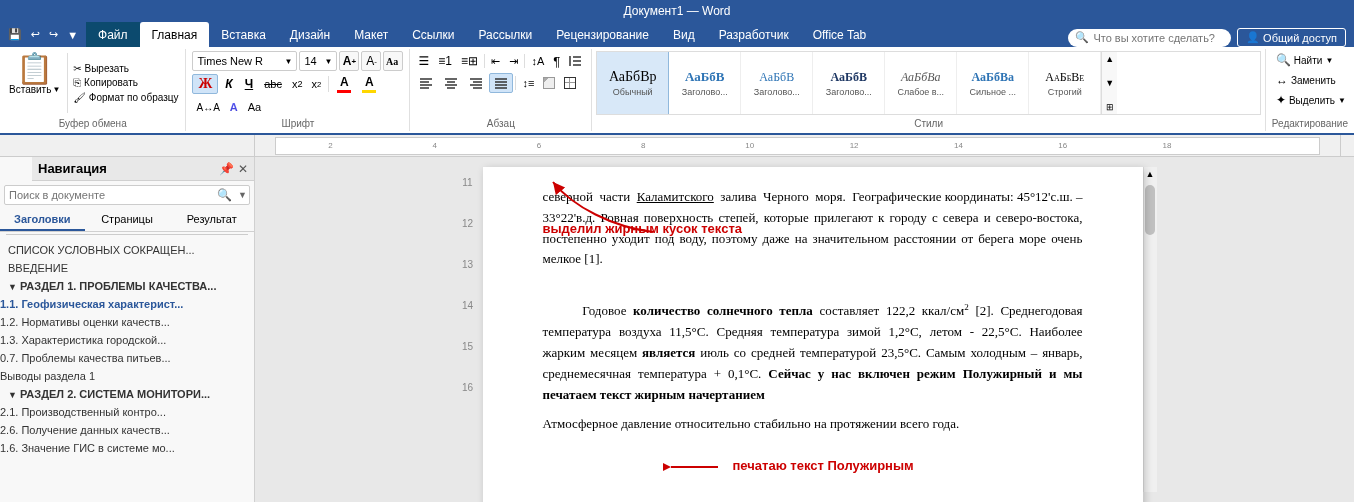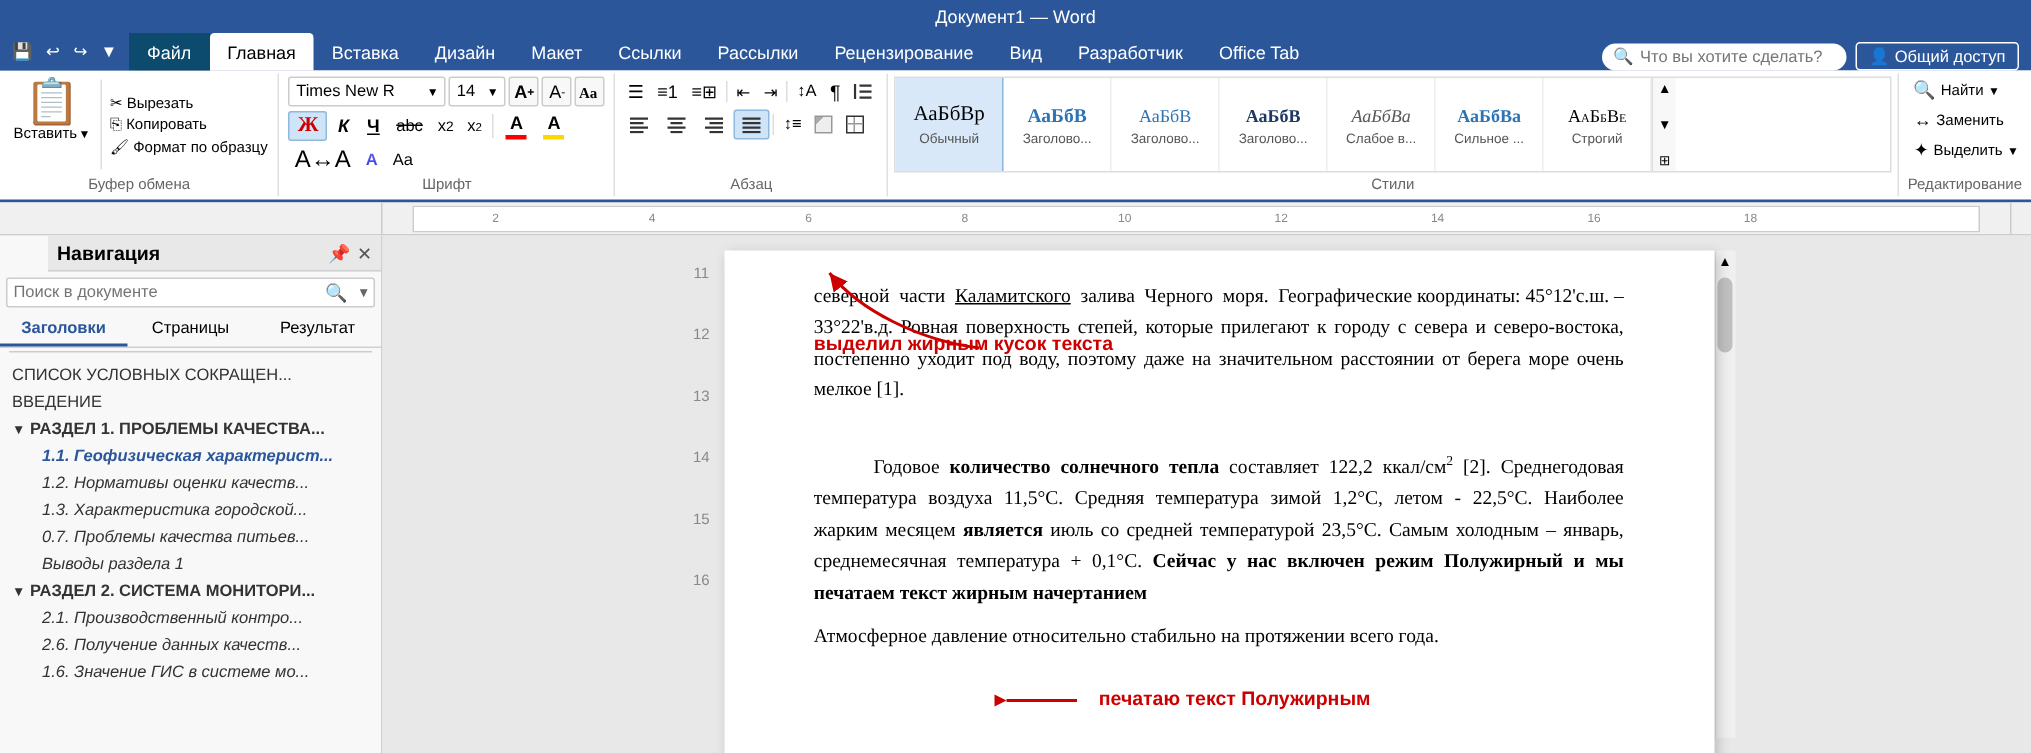--- a/index.html
+++ b/index.html
@@ -27,21 +27,21 @@
     .nav-panel-title { font-weight: bold; font-size: 13px; }
     .nav-search-box { margin: 4px; border: 1px solid #ccc; border-radius: 2px; display: flex; align-items: center; background: #fff; }
     .nav-search-input { flex: 1; border: none; outline: none; padding: 3px 4px; font-size: 11px; background: transparent; }
     .nav-search-btn { padding: 2px 4px; color: #555; cursor: pointer; }
     .nav-tabs { display: flex; border-bottom: 1px solid #d0d0d0; }
     .nav-tab { flex: 1; text-align: center; padding: 4px 2px; font-size: 11px; cursor: pointer; border-bottom: 2px solid transparent; }
     .nav-tab.active { border-bottom-color: #2b579a; color: #2b579a; font-weight: 600; }
     .nav-tree { flex: 1; overflow-y: auto; padding: 4px 0; }
     .nav-item { padding: 3px 8px; font-size: 11px; cursor: pointer; white-space: nowrap; overflow: hidden; text-overflow: ellipsis; color: #333; }
     .nav-item.active { color: #2b579a; font-weight: 600; }
-    .nav-item.indent1 { padding-left: 28px; font-style: italic; }
+    .nav-item.indent1 { padding-left: 0; }
     .nav-item.indent1.active { color: #2b579a; font-weight: 600; }
 
     
     .doc-area { flex: 1; background: #e8e8e8; overflow: hidden; display: flex; flex-direction: column; }
     .doc-scroll { flex: 1; overflow: hidden; display: flex; justify-content: center; padding: 10px 20px; position: relative; }
     .doc-page { background: #fff; width: 680px; min-height: 400px; padding: 20px 60px; font-size: 13px; line-height: 1.6; font-family: 'Times New Roman', serif; box-shadow: 2px 2px 8px rgba(0,0,0,0.2); position: relative; }
 
     .doc-text { text-align: justify; margin-bottom: 8px; }
     .doc-underline { text-decoration: underline; }
 
@@ -194,21 +194,21 @@
         </button>
         <button class="format-btn" style="padding:1px 4px;">
           <div class="color-underline">
               <span style="font-weight:bold; font-size:12px;">А</span>
               <div class="color-bar color-bar-yellow"></div>
             </div>
         </button>
       </div>
 
       <div style="display:flex; align-items:center; gap:2px; font-size:10px; color:#555;">
-        <button class="format-btn" style="font-size:16px; padding:1px 3px;">A↔A</button>
+        <button class="format-btn" style="font-size:10px; padding:1px 3px;">A↔A</button>
         <button class="format-btn" style="font-size:11px; padding:1px 3px; background:linear-gradient(to bottom, #66f, #33c); -webkit-background-clip:text; color:transparent; font-weight:bold;">A</button>
         <button class="format-btn" style="font-size:11px; padding:1px 3px;">Aa</button>
       </div>
     </div>
     <div class="ribbon-group-label">Шрифт</div>
   </div>
 
   <div class="ribbon-group" style="padding: 2px 4px 16px 4px;">
     <div style="display:flex; flex-direction:column; gap:2px;">
       <div style="display:flex; align-items:center; gap:1px;">

